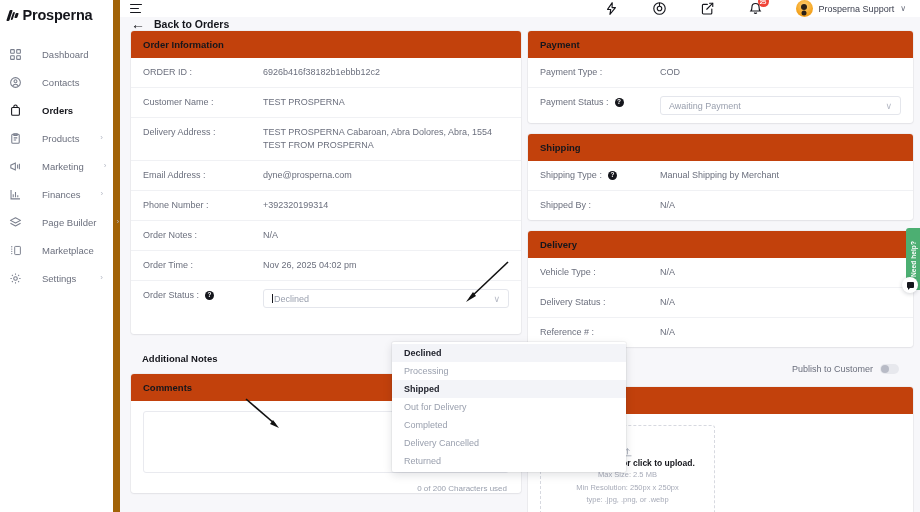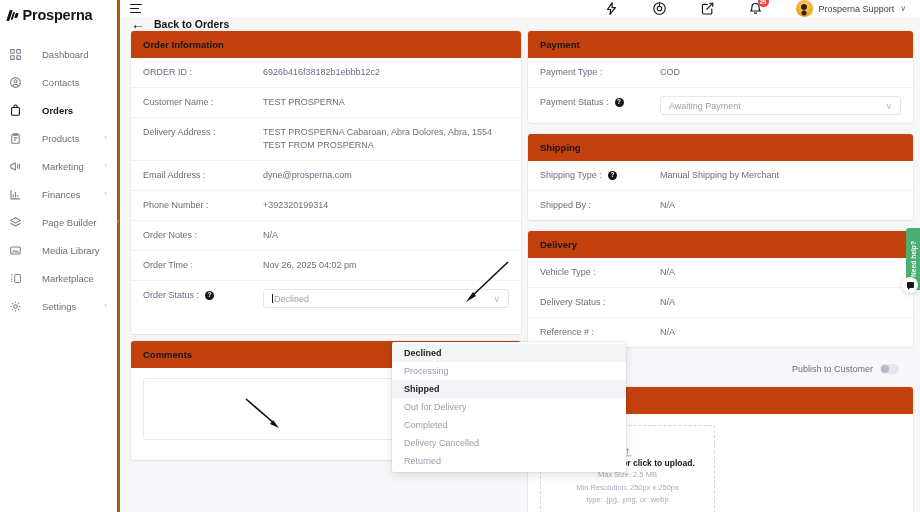--- a/index.html
+++ b/index.html
@@ -8,21 +8,21 @@
     font-family: "Liberation Sans", sans-serif;
     background: #ffffff;
     overflow: hidden;
   }
   .app { position: relative; width: 920px; height: 512px; display: flex; }
 
   
   .sidebar {
     width: 120px; height: 512px;
     background: #ffffff;
-    border-right: 3px solid #a16207;
+    border-right: 7px solid #a16207;
     flex: 0 0 120px;
     position: relative;
     z-index: 5;
   }
   .logo-row {
     height: 30px; display: flex; align-items: center; padding-left: 8px;
   }
   .logo-mark { display: flex; align-items: center; gap: 1px; transform: skewX(-18deg); margin-right: 5px; }
   .logo-mark i { display: block; width: 2.5px; background: #15161c; border-radius: 1px; }
   .logo-mark i:nth-child(1) { height: 11px; }
@@ -309,29 +309,20 @@
         <span class="ic">
             <svg viewBox="0 0 16 16" fill="none" stroke="#7a7f8d" stroke-width="1.3" stroke-linejoin="round">
               <path d="M8 2.2 1.8 5.4 8 8.6l6.2-3.2z"></path>
               <path d="M1.8 9 8 12.2 14.2 9"></path>
             </svg>
           </span>
         <span class="nav-label">Page Builder</span>
         <span class="chev">›</span>
       </div>
 
-      <div class="nav-item">
-        <span class="ic">
-            <svg viewBox="0 0 16 16" fill="none" stroke="#7a7f8d" stroke-width="1.3">
-              <rect x="2.2" y="3.6" width="11.6" height="8.8" rx="1.2"></rect>
-              <path d="M4.4 10.6 6.6 8l2 2.2 1.6-1.4 1.6 1.8"></path>
-            </svg>
-          </span>
-        <span class="nav-label">Media Library</span>
-      </div>
 
       <div class="nav-item">
         <span class="ic">
             <svg viewBox="0 0 16 16" fill="none" stroke="#7a7f8d" stroke-width="1.2">
               <rect x="7" y="3" width="7" height="10" rx="0.8"></rect>
               <path d="M3.4 3.4v.01M3.4 6.2v.01M3.4 9v.01M3.4 11.8v.01" stroke-width="1.6" stroke-linecap="round"></path>
             </svg>
           </span>
         <span class="nav-label">Marketplace</span>
       </div>
@@ -448,20 +439,25 @@
               <span class="help-dot">?</span>
             </div>
             <div class="select-box">
               <span class="caret-bar"></span>
               <span>Declined</span>
               <span class="chevd">∨</span>
             </div>
           </div>
         </section>
 
+        <section class="card" style="box-shadow:none;background:transparent">
+          <div class="notes-bar">
+            <div class="notes-title">Additional Notes</div>
+          </div>
+        </section>
 
         <section class="card" style="margin-top:-4px">
           <div class="card-head">Comments</div>
           <div class="textarea-wrap">
             <textarea class="ta" placeholder="" style=""></textarea>
           </div>
           <div class="char-count">0 of 200 Characters used</div>
         </section>
 
       </div>

